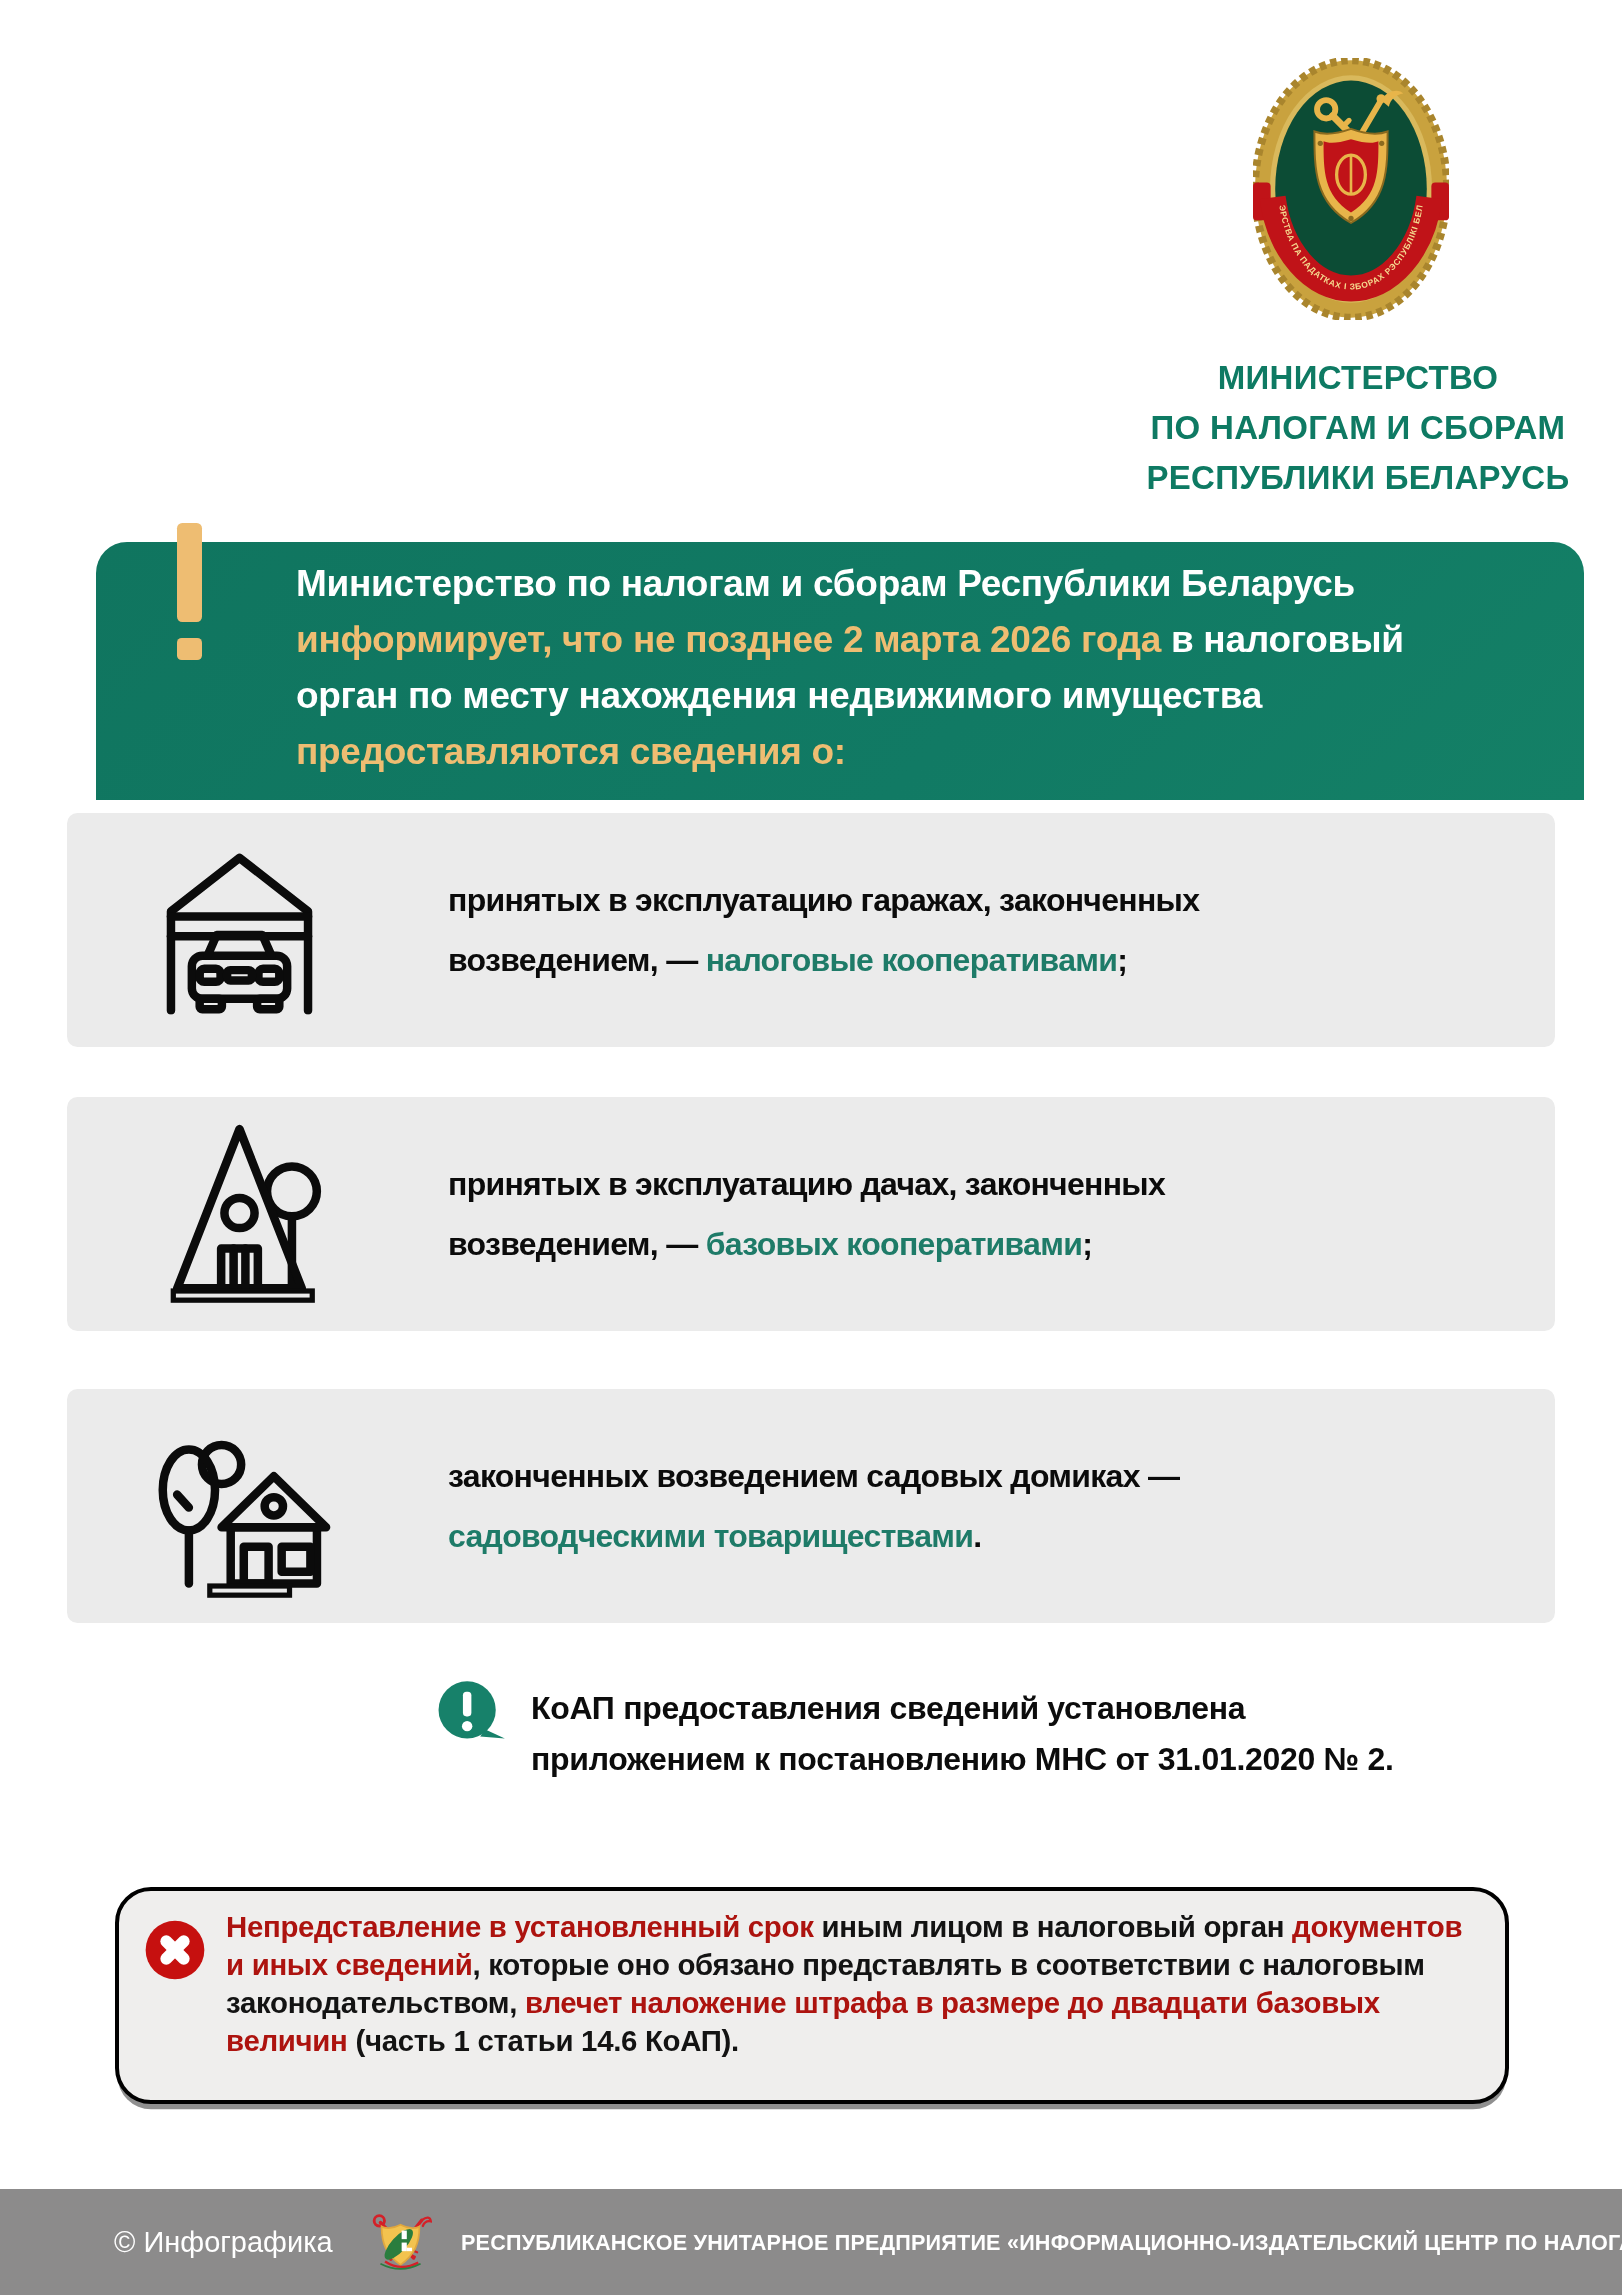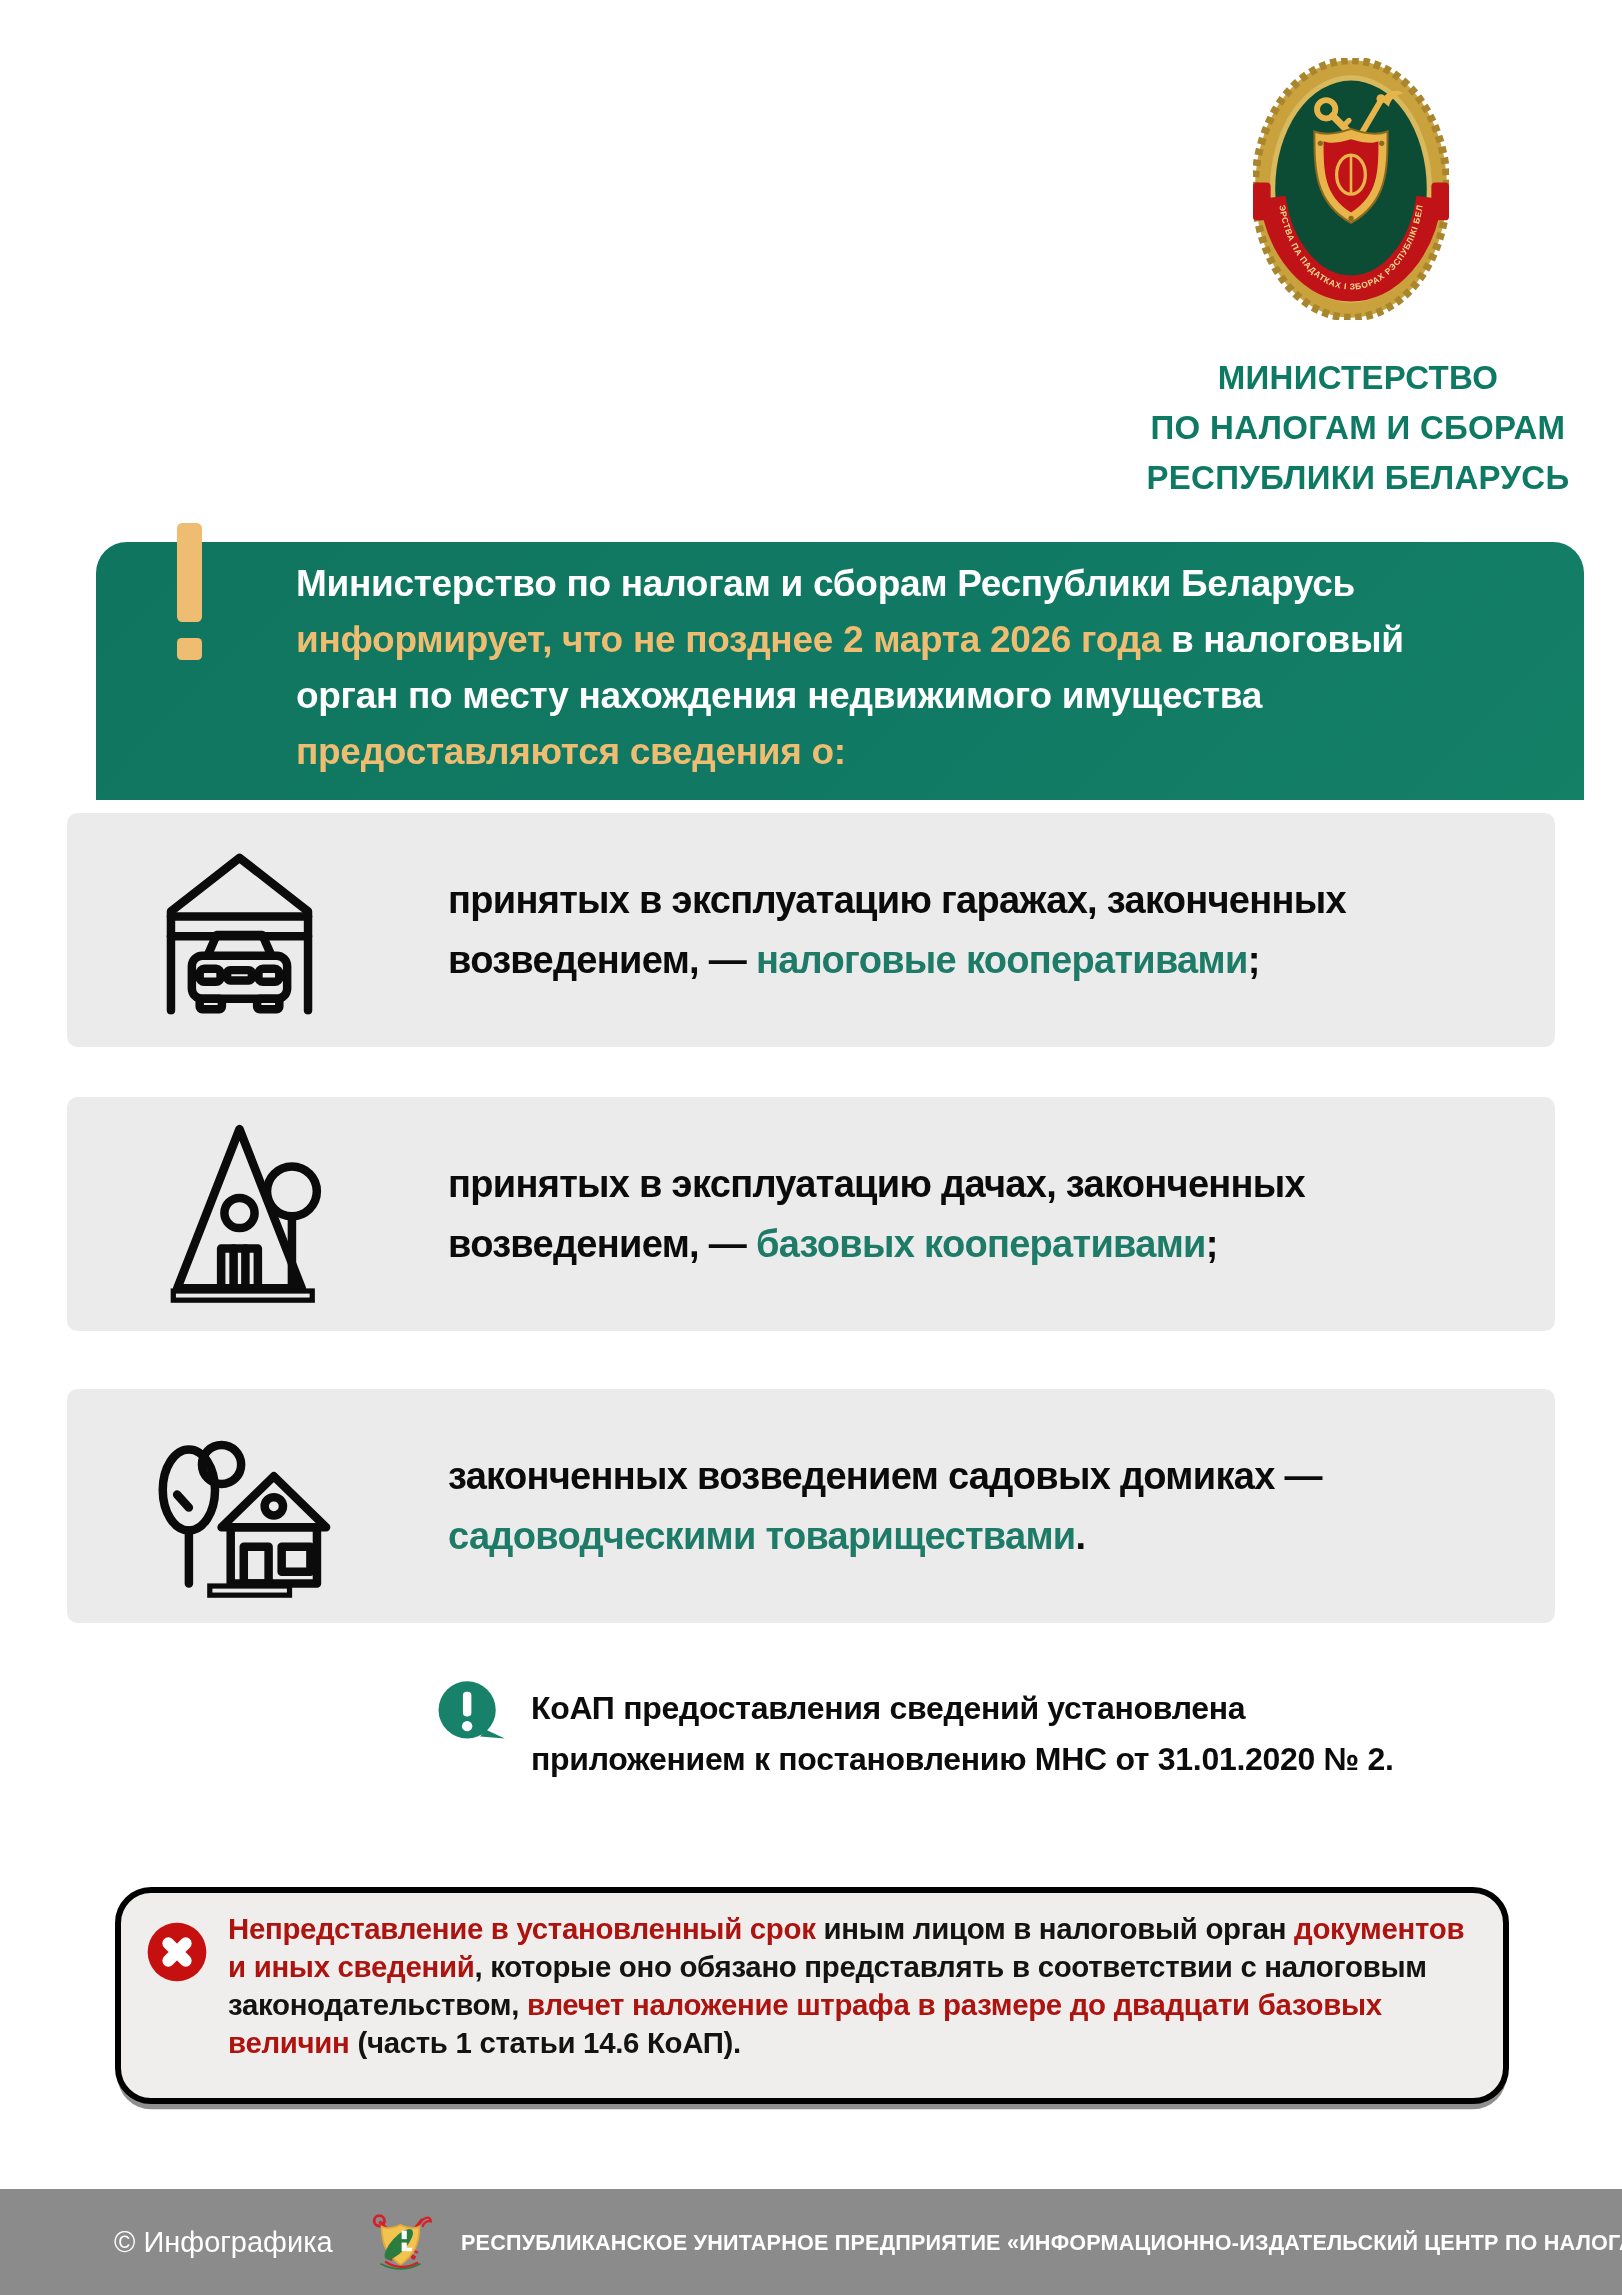--- a/index.html
+++ b/index.html
@@ -28,32 +28,32 @@
     background:linear-gradient(135deg,#10755f 0%,#117a64 60%,#148066 100%);
     border-radius:31px 31px 0 0;margin-left:29px;}
   .info-text{position:absolute;left:200px;top:14.4px;font-size:37px;line-height:56px;
     font-weight:700;white-space:nowrap;letter-spacing:-0.3px;}
 
   
   .row{position:absolute;left:67px;width:1488px;height:234px;background:#ebebeb;border-radius:10.5px;}
   .row-1{top:813px;} .row-2{top:1097px;} .row-3{top:1389px;}
   .row-icon{position:absolute;left:84px;top:50%;transform:translateY(-50%);}
   .row-text{position:absolute;left:381px;top:50%;transform:translateY(-50%);
-    font-size:38px;line-height:60px;font-weight:700;letter-spacing:-0.7px;
+    font-size:32px;line-height:60px;font-weight:700;letter-spacing:-0.7px;
     color:#0b0b0b;white-space:nowrap;}
   .hl{color:#1e7b68;}
 
   
   .note-icon{position:absolute;left:437px;top:1680px;}
   .note-text{position:absolute;left:531px;top:1683px;font-size:32px;line-height:51px;
     font-weight:700;color:#0c0c0c;white-space:nowrap;letter-spacing:-0.3px;}
 
   
   .warning-box{position:absolute;left:115px;top:1887px;width:1394px;height:217px;
-    background:#efeeed;border:6px solid #000000;border-radius:36px;
+    background:#efeeed;border:4px solid #000000;border-radius:36px;
     box-shadow:0 7.9px 0 -2.6px #8f8f8f;box-sizing:border-box;}
   .warning-icon{position:absolute;left:26px;top:29px;}
   .warning-text{position:absolute;left:107px;top:17px;font-size:29.4px;line-height:38px;
     font-weight:700;color:#131313;white-space:nowrap;letter-spacing:-0.3px;}
   .red{color:#ad130f;}
 
   
   .footer{position:absolute;left:0;top:2189px;width:1623px;height:107px;background:#8c8b8b;
     display:flex;align-items:center;}
   .footer-copy{margin-left:114px;color:#ffffff;font-size:29px;font-weight:400;white-space:nowrap;}

